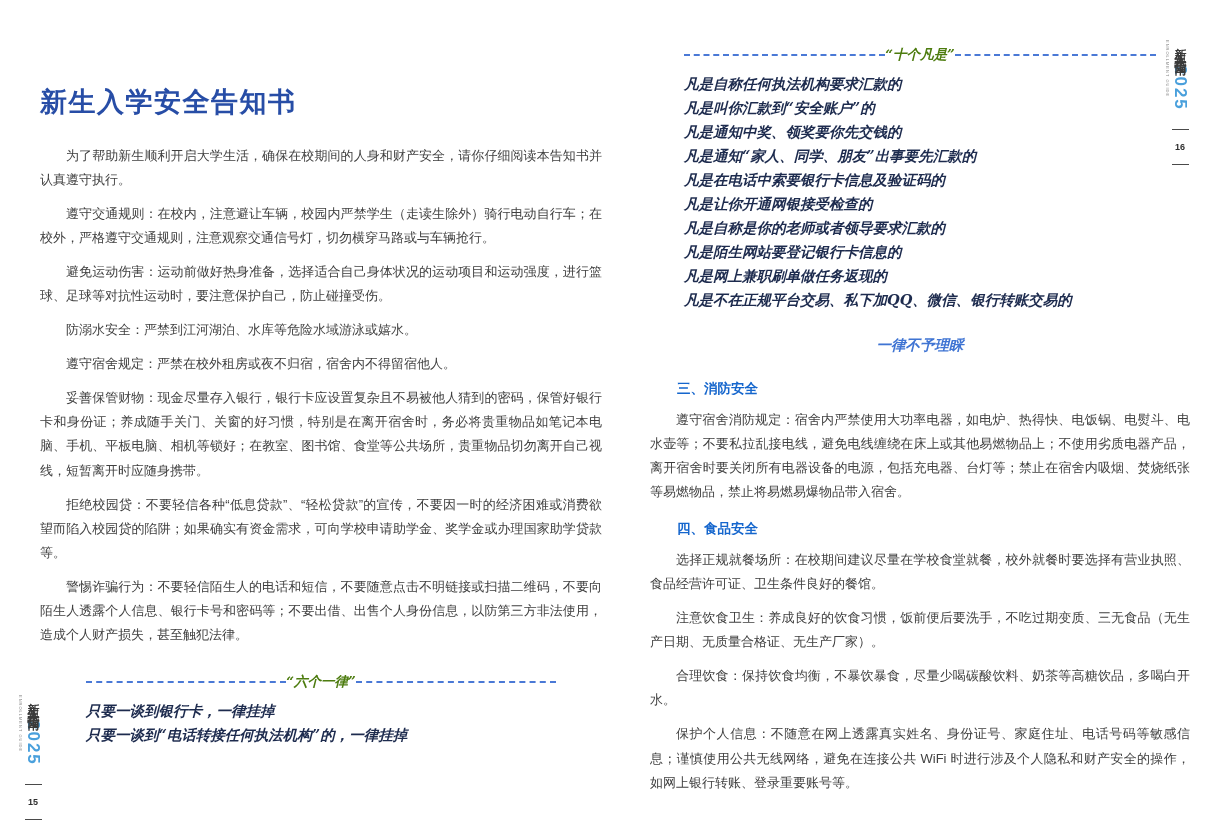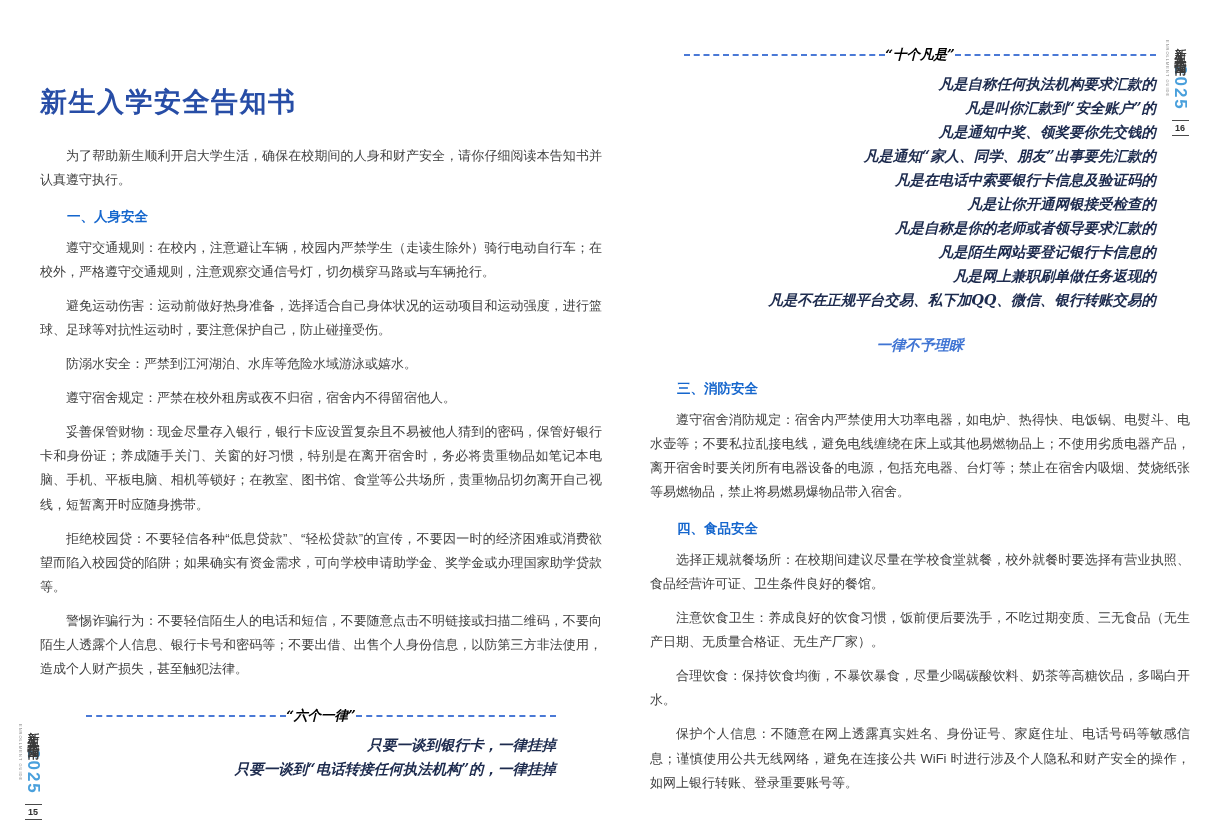--- a/index.html
+++ b/index.html
@@ -20,27 +20,27 @@
     text-indent: 2em; text-align: justify; margin-top: 10px;
   }
   .sec-heading {
     font-size: 13.5px; font-weight: bold; color: #1566cd;
     text-indent: 2em; margin-top: 16px;
   }
 
   .callout { margin-top: 26px; }
   .callout-header {
     display: flex; align-items: center; gap: 0;
-    color: #000000; font-weight: bold; font-size: 13.5px;
+    color: #4d7c0f; font-weight: bold; font-size: 13.5px;
     font-family: "DejaVu Serif", "Liberation Serif", serif; font-style: italic;
   }
   .callout-header .dash { flex: 1; border-top: 2px dashed #4a79d6; height: 0; }
   .callout-lines { margin-top: 8px; }
   .callout-line {
-    text-align: right; font-size: 14.5px; line-height: 24px;
+    text-align: left; font-size: 14.5px; line-height: 24px;
     color: #1d2b4e; font-weight: bold;
     font-family: "DejaVu Serif", "Liberation Serif", serif; font-style: italic;
   }
   .callout-conclusion {
     text-align: center; font-size: 14.5px; line-height: 26px; margin-top: 20px;
     color: #3f74d3; font-weight: bold;
     font-family: "DejaVu Serif", "Liberation Serif", serif; font-style: italic;
   }
 
   .col-right .sections { margin-top: 22px; }
@@ -57,36 +57,35 @@
   .tab-en {
     position: absolute; left: -7px; top: 2px;
     writing-mode: vertical-rl;
     font-size: 4px; color: #8a8a8a; letter-spacing: 1px; white-space: nowrap;
   }
   .tab-year {
     writing-mode: vertical-rl;
     font-size: 17px; font-weight: bold; color: #4aa0dc; letter-spacing: 2px; margin-top: 5px;
   }
   .tab-pageno {
-    margin-top: 9px; padding: 2px 3px;
+    margin-top: 18px; padding: 12px 3px;
     border-top: 1.5px solid #4a4a4a; border-bottom: 1.5px solid #4a4a4a;
     font-size: 9px; font-weight: bold; color: #2f2f2f; min-width: 17px; text-align: center;
   }
 </style>
 </head>
 <body>
 
 <div class="page-col col-left">
 
   <h1 class="doc-title">新生入学安全告知书</h1>
 
   <p class="para">为了帮助新生顺利开启大学生活，确保在校期间的人身和财产安全，请你仔细阅读本告知书并认真遵守执行。</p>
 
   <div>
-    <div class="sec-heading">一、人身安全</div>
     <p class="para">遵守交通规则：在校内，注意避让车辆，校园内严禁学生（走读生除外）骑行电动自行车；在校外，严格遵守交通规则，注意观察交通信号灯，切勿横穿马路或与车辆抢行。</p>
     <p class="para">避免运动伤害：运动前做好热身准备，选择适合自己身体状况的运动项目和运动强度，进行篮球、足球等对抗性运动时，要注意保护自己，防止碰撞受伤。</p>
     <p class="para">防溺水安全：严禁到江河湖泊、水库等危险水域游泳或嬉水。</p>
     <p class="para">遵守宿舍规定：严禁在校外租房或夜不归宿，宿舍内不得留宿他人。</p>
   </div>
 
   <div>
     <p class="para">妥善保管财物：现金尽量存入银行，银行卡应设置复杂且不易被他人猜到的密码，保管好银行卡和身份证；养成随手关门、关窗的好习惯，特别是在离开宿舍时，务必将贵重物品如笔记本电脑、手机、平板电脑、相机等锁好；在教室、图书馆、食堂等公共场所，贵重物品切勿离开自己视线，短暂离开时应随身携带。</p>
     <p class="para">拒绝校园贷：不要轻信各种“低息贷款”、“轻松贷款”的宣传，不要因一时的经济困难或消费欲望而陷入校园贷的陷阱；如果确实有资金需求，可向学校申请助学金、奖学金或办理国家助学贷款等。</p>
     <p class="para">警惕诈骗行为：不要轻信陌生人的电话和短信，不要随意点击不明链接或扫描二维码，不要向陌生人透露个人信息、银行卡号和密码等；不要出借、出售个人身份信息，以防第三方非法使用，造成个人财产损失，甚至触犯法律。</p>

